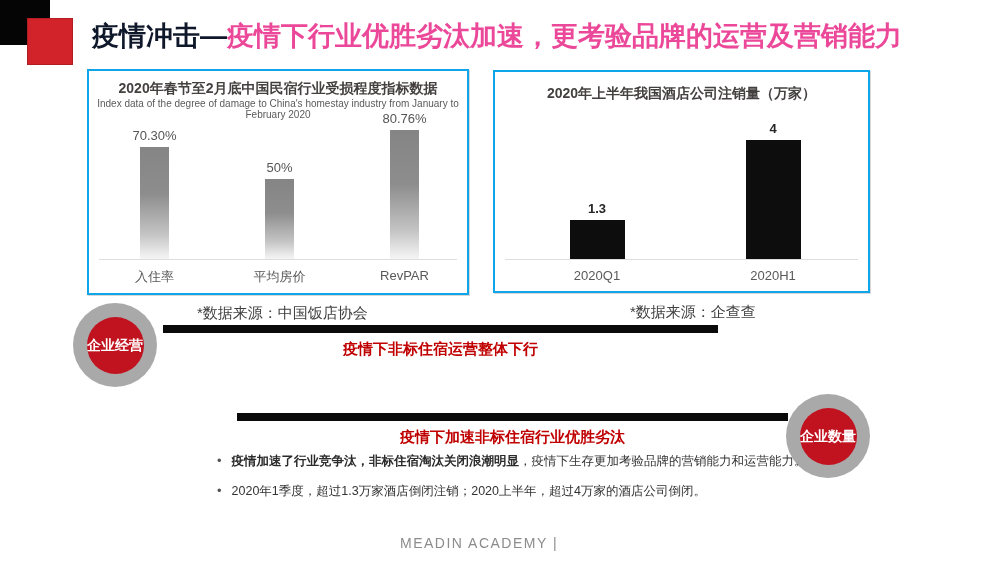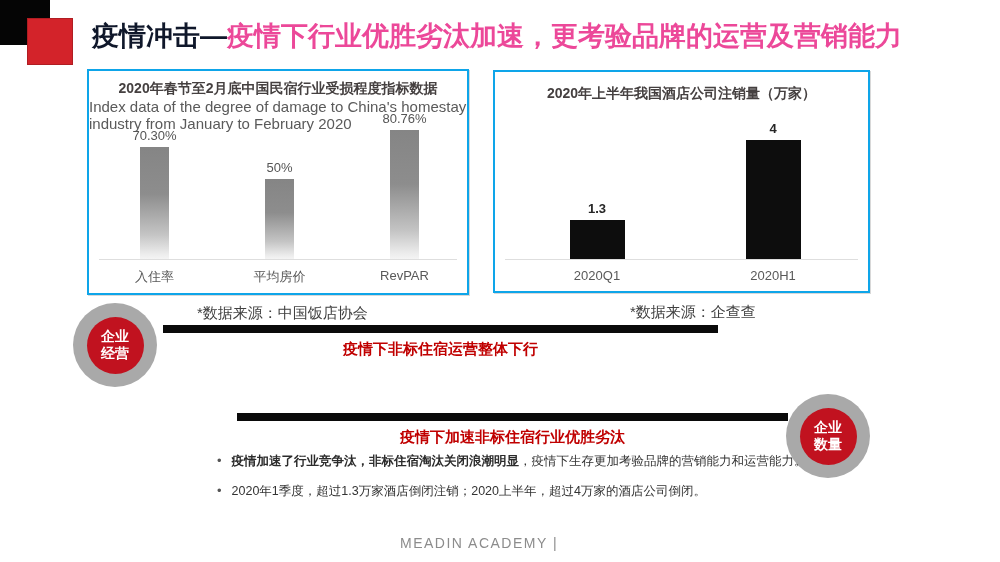--- a/index.html
+++ b/index.html
@@ -13,21 +13,21 @@
   .main-title{position:absolute;left:78px;top:18px;font-size:27px;font-weight:bold;letter-spacing:0px;white-space:nowrap;}
   .main-title .t-black{color:#0f172a;margin-left:14px;}
   .main-title .t-red{color:#ec4899;}
   
   .chart-box{position:absolute;background:#fff;border:2px solid #0ea5e9;box-shadow:1px 1px 0 #d8d8d8;box-sizing:border-box;}
   .box1{left:87px;top:69px;width:382px;height:226px;}
   .box2{left:493px;top:70px;width:377px;height:223px;}
   .chart-title{position:absolute;left:0;right:0;text-align:center;font-weight:bold;color:#454040;font-size:14px;}
   .box1 .chart-title{top:9px;}
   .box2 .chart-title{top:13px;}
-  .chart-subtitle{position:absolute;left:0;right:0;top:27px;text-align:left;color:#5a5a5a;font-size:15px;}
+  .chart-subtitle{position:absolute;left:0;right:0;top:27px;text-align:center;color:#5a5a5a;font-size:10px;}
   .baseline{position:absolute;left:10px;right:10px;height:1px;background:#dedede;}
   .box1 .baseline{top:188px;}
   .box2 .baseline{top:187px;}
   .plot{position:absolute;display:flex;align-items:flex-end;}
   .box1 .plot{left:3px;top:0;height:188px;}
   .box2 .plot{left:14px;top:0;height:187px;}
   .bar-col{display:flex;flex-direction:column;align-items:center;justify-content:flex-end;}
   .box1 .bar-col{width:125px;}
   .box2 .bar-col{width:176px;}
   .bar-value{font-size:13px;color:#555;margin-bottom:4px;}
@@ -39,21 +39,21 @@
   .box2 .cats{left:14px;top:196px;justify-content:flex-end;}
   .cat-label{text-align:center;font-size:13px;color:#595959;}
   .box1 .cat-label{width:125px;}
   .box2 .cat-label{width:176px;}
   
   .source{position:absolute;font-size:15px;color:#404040;}
   .source1{left:197px;top:304px;}
   .source2{left:630px;top:303px;}
   
   .badge{position:absolute;width:84px;height:84px;border-radius:50%;background:#a9a9a9;display:flex;align-items:center;justify-content:center;}
-  .badge-inner{width:57px;height:57px;border-radius:50%;background:#c1121f;color:#fff;font-weight:bold;font-size:14px;line-height:17px;display:flex;flex-direction:column;align-items:center;justify-content:center;text-align:right;}
+  .badge-inner{width:57px;height:57px;border-radius:50%;background:#c1121f;color:#fff;font-weight:bold;font-size:14px;line-height:17px;display:flex;flex-direction:row;align-items:center;justify-content:center;text-align:right;}
   .badge1{left:73px;top:303px;}
   .badge2{left:786px;top:394px;}
   .divider{position:absolute;height:8px;background:#0a0a0a;}
   .divider1{left:163px;top:325px;width:555px;}
   .divider2{left:237px;top:413px;width:551px;}
   .sec-heading{position:absolute;text-align:center;font-size:15px;font-weight:bold;color:#c00000;white-space:nowrap;}
   .heading1{left:163px;width:555px;top:340px;}
   .heading2{left:237px;width:551px;top:428px;}
   .bullet{position:absolute;font-size:12.5px;color:#333;white-space:nowrap;}
   .bullet .dot{color:#555;margin-right:10px;font-size:13px;}

